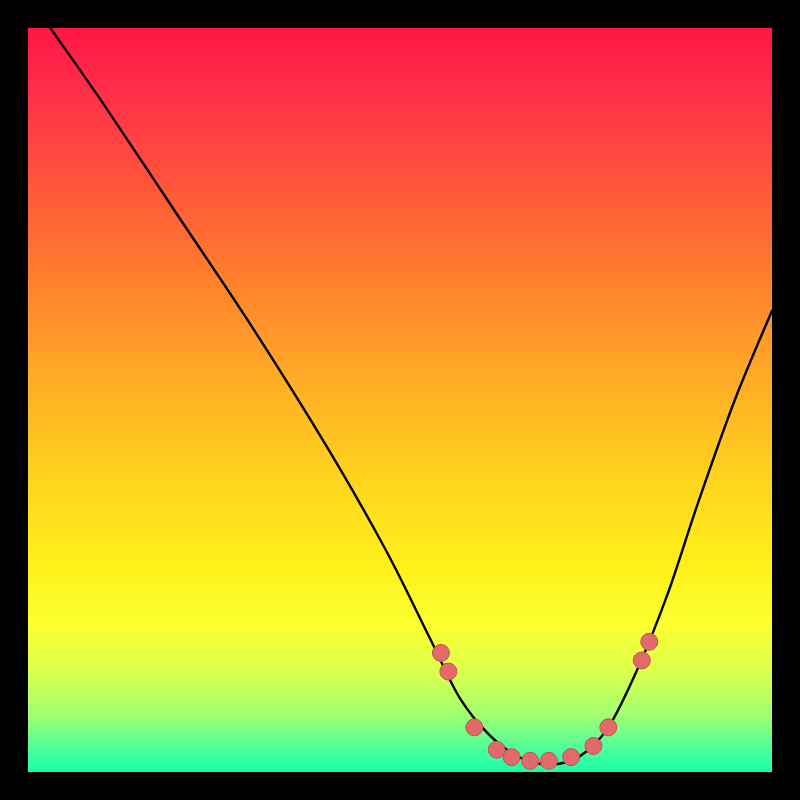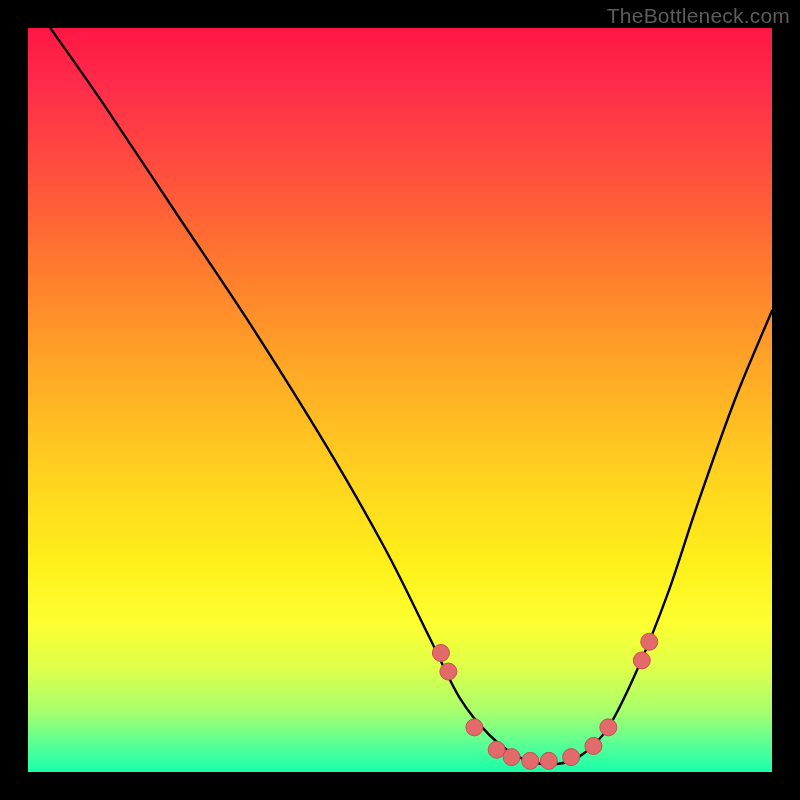--- a/index.html
+++ b/index.html
@@ -48,21 +48,20 @@
     position: absolute;
     left: 0; top: 0;
     width: 744px; height: 744px;
     overflow: visible;
   }
 </style>
 </head>
 <body>
 
 <div class="frame">
-  <div class="watermark">TheBottleneck.com</div>
 
   <div class="plot">
     <svg class="curve" viewBox="0 0 744 744" preserveAspectRatio="none">
       <path id="curve-path" fill="none" stroke="#000000" stroke-width="2.4" stroke-linecap="round" d="M 22.32 0.00 C 31.00 12.40, 53.32 43.40, 74.40 74.40 C 95.48 105.40, 124.00 148.80, 148.80 186.00 C 173.60 223.20, 198.40 259.16, 223.20 297.60 C 248.00 336.04, 275.28 379.44, 297.60 416.64 C 319.92 453.84, 339.76 488.56, 357.12 520.80 C 374.48 553.04, 389.36 585.28, 401.76 610.08 C 414.16 634.88, 421.60 653.48, 431.52 669.60 C 441.44 685.72, 451.36 696.88, 461.28 706.80 C 471.20 716.72, 481.12 724.16, 491.04 729.12 C 500.96 734.08, 510.88 736.56, 520.80 736.56 C 530.72 736.56, 540.64 735.32, 550.56 729.12 C 560.48 722.92, 570.40 714.24, 580.32 699.36 C 590.24 684.48, 600.16 662.16, 610.08 639.84 C 620.00 617.52, 629.92 592.72, 639.84 565.44 C 649.76 538.16, 658.44 508.40, 669.60 476.16 C 680.76 443.92, 694.40 404.24, 706.80 372.00 C 719.20 339.76, 737.80 297.60, 744.00 282.72"></path>
       <g id="markers-group">
           <circle cx="412.92" cy="624.96" r="8.5" fill="#e26a6a" stroke="#c94f4f" stroke-width="1"></circle>
           <circle cx="420.36" cy="643.56" r="8.5" fill="#e26a6a" stroke="#c94f4f" stroke-width="1"></circle>
           <circle cx="446.40" cy="699.36" r="8.5" fill="#e26a6a" stroke="#c94f4f" stroke-width="1"></circle>
           <circle cx="468.72" cy="721.68" r="8.5" fill="#e26a6a" stroke="#c94f4f" stroke-width="1"></circle>
           <circle cx="483.60" cy="729.12" r="8.5" fill="#e26a6a" stroke="#c94f4f" stroke-width="1"></circle>

